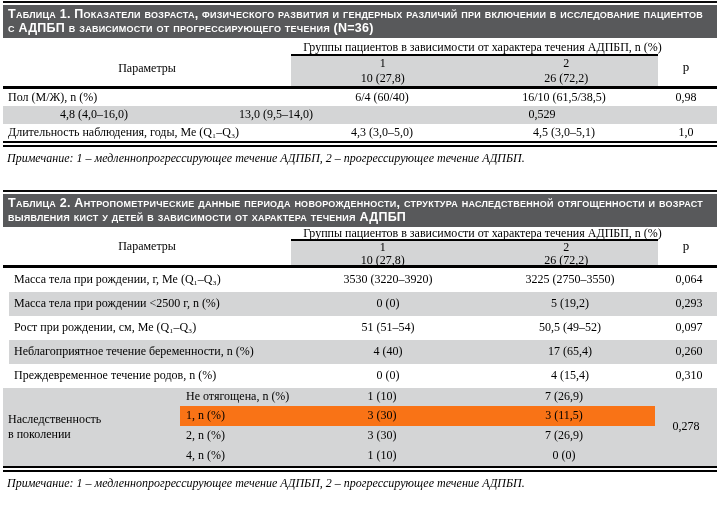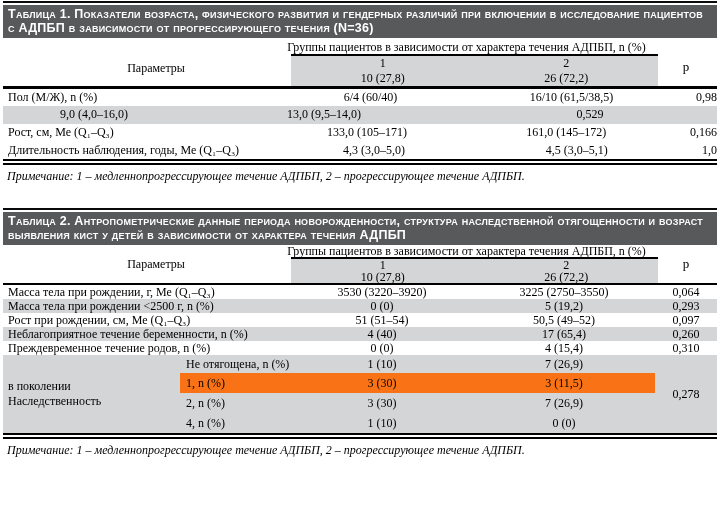--- a/index.html
+++ b/index.html
@@ -13,43 +13,43 @@
   .titlebar{
     background:#58595b;color:#fff;
     font-family:"Liberation Sans","DejaVu Sans",sans-serif;
     font-weight:bold;font-variant:small-caps;letter-spacing:.25px;
     font-size:12.5px;line-height:14px;padding:2px 5px 3px;margin-top:2px;
   }
   
   .thead{position:relative;}
   .t1 .thead{height:48px;}
   .t2 .thead{height:38px;}
-  .group-label{position:absolute;left:280px;width:367px;text-align:center;font-size:12px;}
+  .group-label{position:absolute;left:296px;width:367px;text-align:center;font-size:12px;}
   .t1 .group-label{top:2px;}
   .t2 .group-label{top:-1px;}
   .group-block{
     position:absolute;left:288px;width:367px;background:#d4d5d6;
     border-top:2px solid #000;display:flex;box-sizing:border-box;
   }
   .t1 .group-block{top:16px;height:32px;}
   .t2 .group-block{top:12px;height:26px;}
   .group-cell{flex:1;text-align:center;font-size:12px;}
   .t1 .group-cell{line-height:15px;padding-top:0;}
   .t2 .group-cell{line-height:12.5px;padding-top:0;}
-  .param-head{position:absolute;left:9px;width:288px;text-align:center;font-size:12px;}
+  .param-head{position:absolute;left:0;width:288px;text-align:center;font-size:12px;}
   .t1 .param-head{top:23px;}
   .t2 .param-head{top:12px;}
   .p-head{position:absolute;right:0;width:62px;text-align:center;font-size:13px;}
   .t1 .p-head{top:21px;}
   .t2 .p-head{top:11px;}
   .thick{height:2.5px;background:#000;}
   
   .row{display:flex;align-items:center;font-size:12px;}
-  .t1 .row{height:17.6px;gap:48px;}
-  .t2 .row{height:14px;}
+  .t1 .row{height:17.6px;}
+  .t2 .row{height:24px;margin-left:6px;}
   .shaded{background:#d4d5d6;}
   .c-param{width:283px;padding-left:5px;box-sizing:content-box;}
   .c-g{width:182px;text-align:center;}
   .c-p{flex:1;text-align:center;}
   
   .section{display:flex;background:#d4d5d6;}
   .sec-param{width:177px;display:flex;flex-direction:column;justify-content:center;
              padding-left:5px;box-sizing:border-box;font-size:12px;line-height:15px;}
   .sec-mid{width:475px;}
   .subrow{display:flex;align-items:center;font-size:12px;}
@@ -89,29 +89,23 @@
     </div>
     <div class="thick"></div>
 
     <div class="row">
       <div class="c-param">Пол (М/Ж), n (%)</div>
       <div class="c-g">6/4 (60/40)</div>
       <div class="c-g">16/10 (61,5/38,5)</div>
       <div class="c-p">0,98</div>
     </div>
     <div class="row shaded">
-      <div class="c-g">9,0 (4,0–16,0)</div>
+      <div class="c-g">4,8 (4,0–16,0)</div>
       <div class="c-g">13,0 (9,5–14,0)</div>
       <div class="c-p">0,529</div>
-    </div>
-    <div class="row">
-      <div class="c-param">Рост, см, Ме (Q₁–Q₃)</div>
-      <div class="c-g">133,0 (105–171)</div>
-      <div class="c-g">161,0 (145–172)</div>
-      <div class="c-p">0,166</div>
     </div>
     <div class="row">
       <div class="c-param">Длительность наблюдения, годы, Ме (Q₁–Q₃)</div>
       <div class="c-g">4,3 (3,0–5,0)</div>
       <div class="c-g">4,5 (3,0–5,1)</div>
       <div class="c-p">1,0</div>
     </div>
 
     <div class="dbl"></div>
     <div class="note">Примечание: 1 – медленнопрогрессирующее течение АДПБП, 2 – прогрессирующее течение АДПБП.</div>
@@ -166,22 +160,22 @@
     </div>
     <div class="row">
       <div class="c-param">Преждевременное течение родов, n (%)</div>
       <div class="c-g">0 (0)</div>
       <div class="c-g">4 (15,4)</div>
       <div class="c-p">0,310</div>
     </div>
 
     <div class="section">
       <div class="sec-param">
+        <div>Наследственность</div>
         <div>в поколении</div>
-        <div>Наследственность</div>
       </div>
       <div class="sec-mid">
         <div class="subrow h2">
           <div class="sub-label">Не отягощена, n (%)</div>
           <div class="sub-c">1 (10)</div>
           <div class="sub-c">7 (26,9)</div>
         </div>
         <div class="subrow h1 white">
           <div class="sub-label">1, n (%)</div>
           <div class="sub-c">3 (30)</div>

